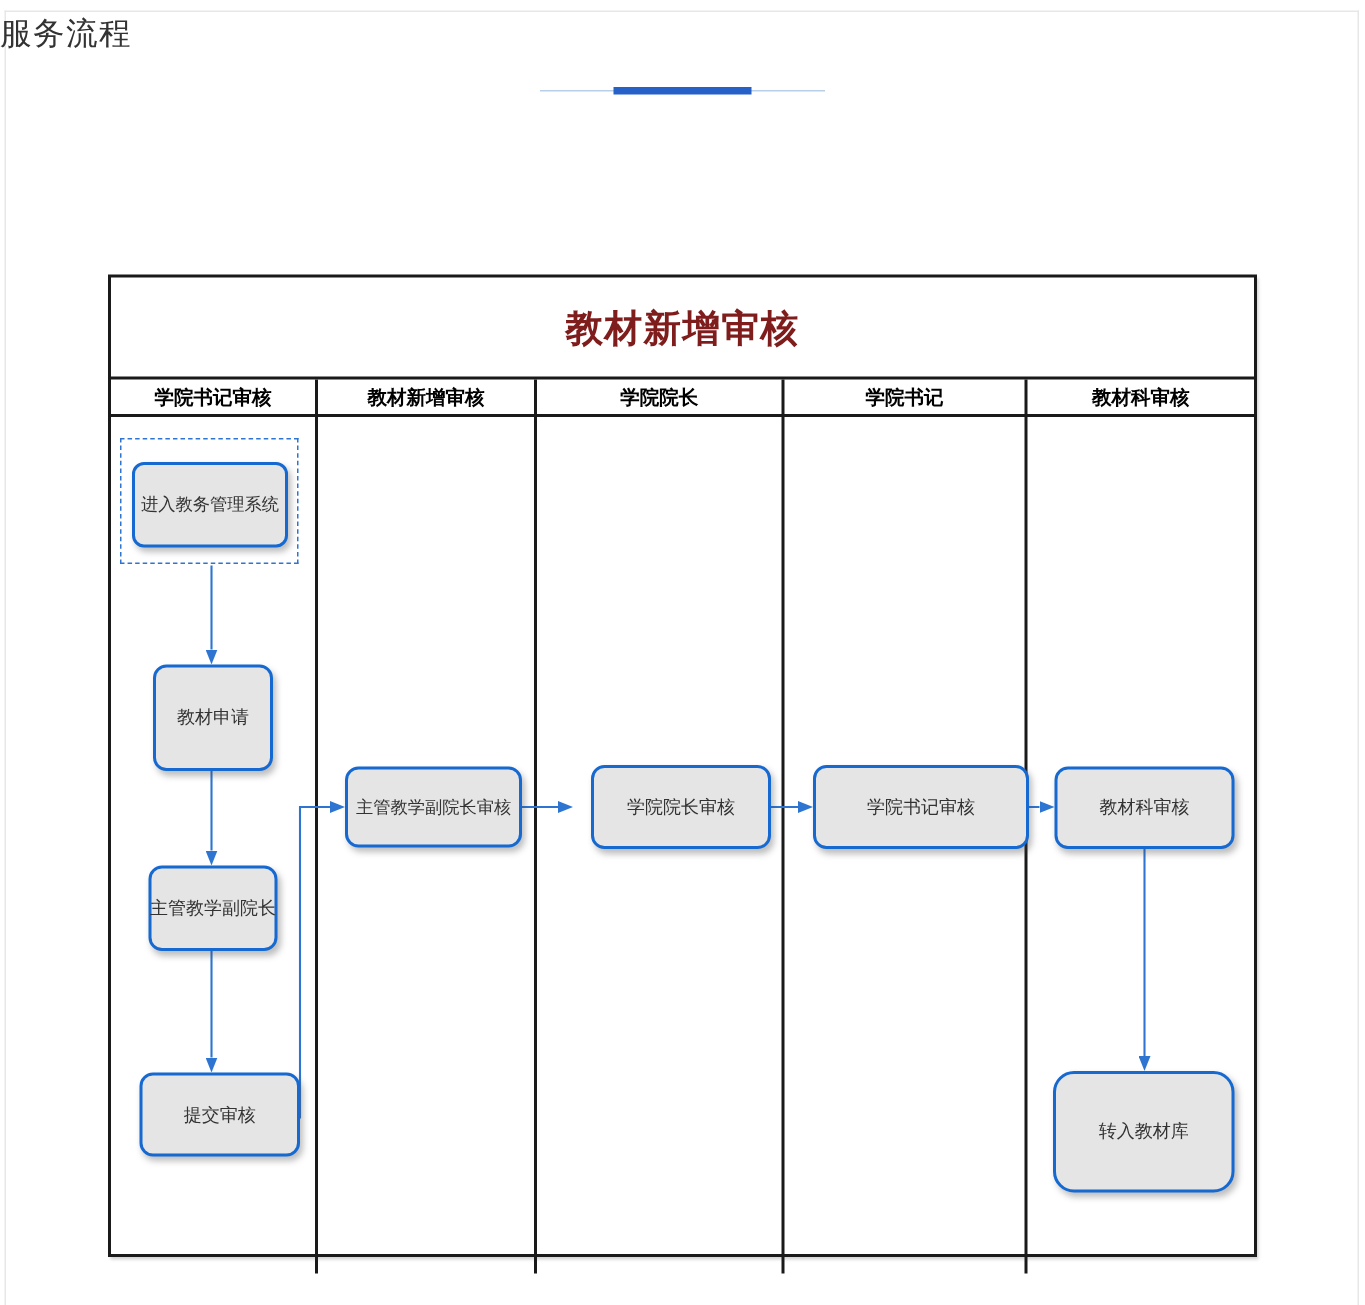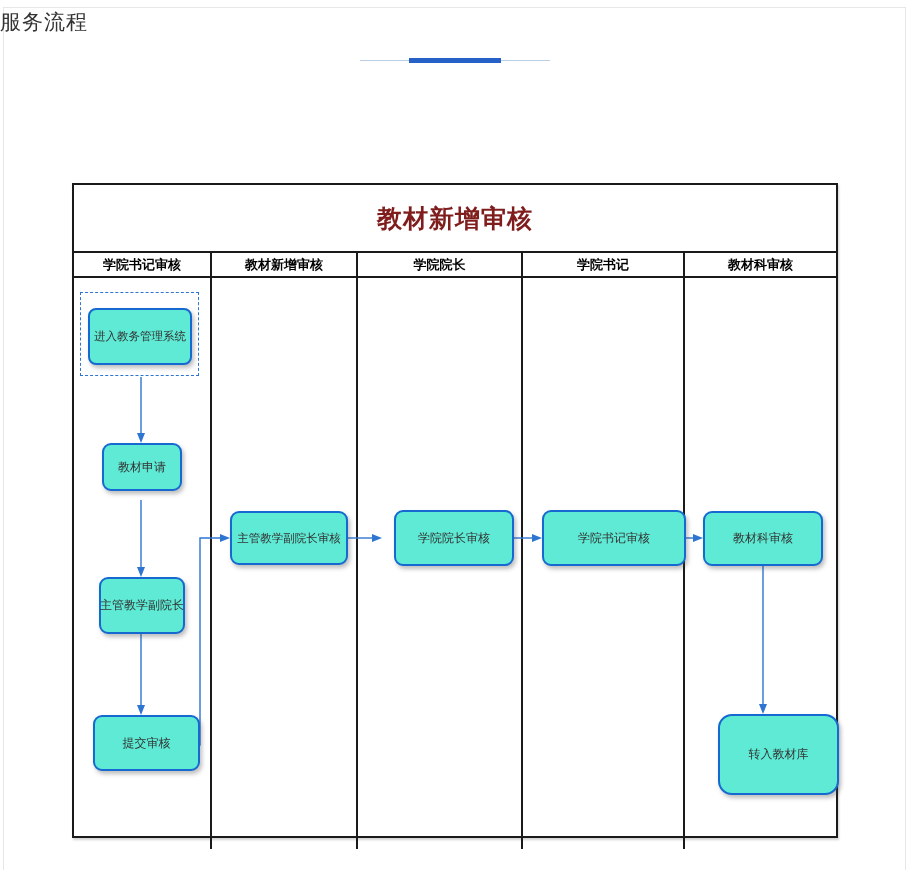--- a/index.html
+++ b/index.html
@@ -92,45 +92,45 @@
   .connector-svg path.connector {
     fill: none;
     stroke: var(--connector, #2e75d2);
     stroke-width: 1.4;
   }
   .connector-svg .arrow-head { fill: var(--connector, #2e75d2); }
 
   
   .flow-node {
     position: absolute;
-    background: #5eead4;
+    background: #e5e5e5;
     border: 2px solid var(--node-border, #1569d0);
     border-radius: 9px;
     box-shadow: 2px 3px 4px rgba(70,70,70,0.35);
     display: flex; align-items: center; justify-content: center;
     font-size: 12px; color: var(--text, #333);
     white-space: nowrap;
     text-align: center;
   }
   .dashed-group {
     position: absolute;
     left: 80px; top: 292px;
     width: 119px; height: 84px;
     border: 1px dashed var(--connector, #2e75d2);
     background: transparent;
   }
   .n1 { left: 88px;  top: 308px; width: 104px; height: 57px; border-radius: 8px; font-size: 11.5px; }
-  .n2 { left: 102px; top: 443px; width: 80px;  height: 48px; }
+  .n2 { left: 102px; top: 443px; width: 80px;  height: 71px; }
   .n3 { left: 99px;  top: 577px; width: 86px;  height: 57px; }
   .n4 { left: 93px;  top: 715px; width: 107px;  height: 56px; }
   .n5 { left: 230px; top: 511px; width: 118px; height: 54px; font-size: 11.5px; }
   .n6 { left: 394px; top: 510px; width: 120px; height: 56px; }
   .n7 { left: 542px; top: 510px; width: 144px; height: 56px; }
   .n8 { left: 703px; top: 511px; width: 120px; height: 55px; }
-  .n9 { left: 718px; top: 714px; width: 121px; height: 81px; border-radius: 14px; }
+  .n9 { left: 702px; top: 714px; width: 121px; height: 81px; border-radius: 14px; }
 </style>
 </head>
 <body>
 
 <div class="stage">
 
   <div class="page-card"></div>
 
   <div class="page-title">服务流程</div>
   <div class="title-underline-thin"></div>

